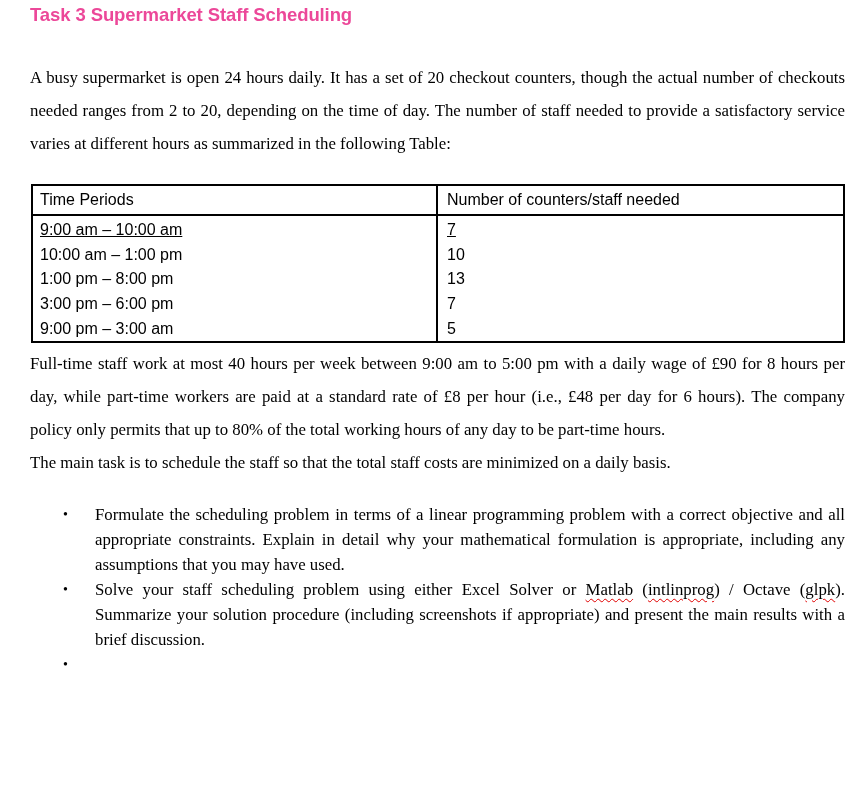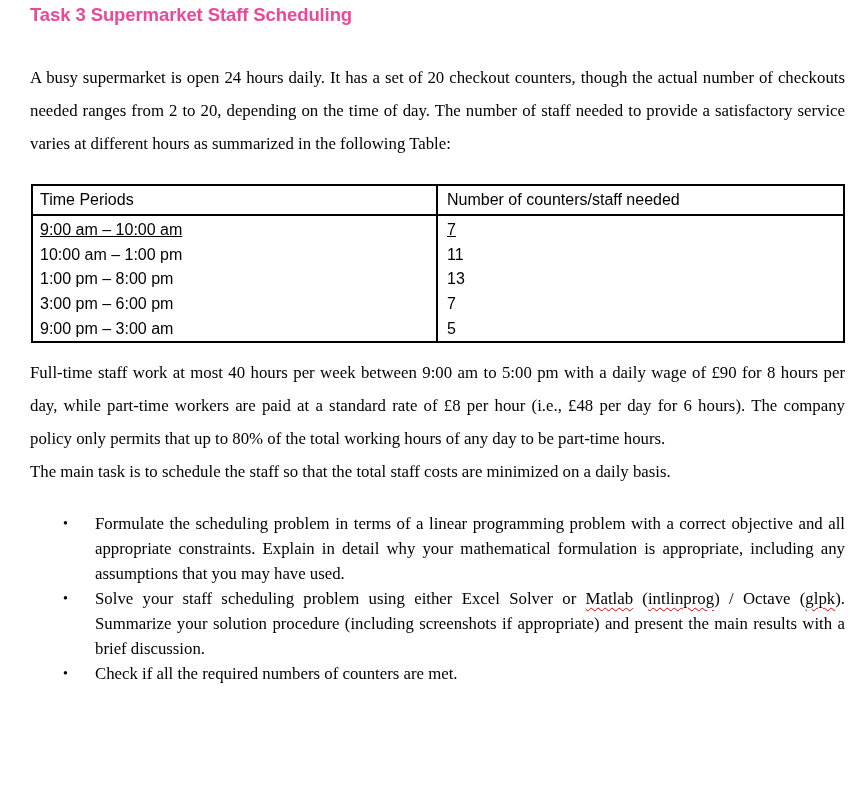--- a/index.html
+++ b/index.html
@@ -33,21 +33,21 @@
   }
   .para {
     margin: 0;
     font-size: 16.8px;
     line-height: 33px;
     text-align: justify;
     color: #000000;
   }
   #para-intro    { margin-top: 34px; }
   #para-staffing { margin-top: 37px; }
-  #para-wages    { margin-top: 13px; }
+  #para-wages    { margin-top: 4px; }
   #para-maintask { }
 
   table.staffing-table {
     border-collapse: collapse;
     table-layout: fixed;
     width: 812px;
     margin: 24px 0 0 1px;
     border: 2px solid #000000;
     font-family: "Liberation Sans", sans-serif;
     font-size: 16px;
@@ -125,21 +125,21 @@
         <th class="col2">Number of counters/staff needed</th>
       </tr>
     </thead>
     <tbody>
         <tr>
           <td>9:00 am – 10:00 am</td>
           <td class="col2">7</td>
         </tr>
         <tr>
           <td>10:00 am – 1:00 pm</td>
-          <td class="col2">11</td>
+          <td class="col2">10</td>
         </tr>
         <tr>
           <td>1:00 pm – 8:00 pm</td>
           <td class="col2">13</td>
         </tr>
         <tr>
           <td>3:00 pm – 6:00 pm</td>
           <td class="col2">7</td>
         </tr>
         <tr>
@@ -150,16 +150,16 @@
   </table>
 
 
   <p class="para" id="para-wages">Full-time staff work at most 40 hours per week between 9:00 am to 5:00 pm with a daily wage of £90 for 8 hours per day, while part-time workers are paid at a standard rate of £8 per hour (i.e., £48 per day for 6 hours). The company policy only permits that up to 80% of the total working hours of any day to be part-time hours.</p>
 
   <p class="para" id="para-maintask">The main task is to schedule the staff so that the total staff costs are minimized on a daily basis.</p>
 
   <ul class="task-list">
       <li><span class="bullet-marker">•</span><span>Formulate the scheduling problem in terms of a linear programming problem with a correct objective and all appropriate constraints. Explain in detail why your mathematical formulation is appropriate, including any assumptions that you may have used.</span></li>
       <li><span class="bullet-marker">•</span><span>Solve your staff scheduling problem using either Excel Solver or </span><span class="squiggle">Matlab</span><span> (</span><span class="squiggle">intlinprog</span><span>) / Octave (</span><span class="squiggle">glpk</span><span>). Summarize your solution procedure (including screenshots if appropriate) and present the main results with a brief discussion.</span></li>
-      <li><span class="bullet-marker">•</span><span>Check if all the required numbers of counters are met.</span></li>
+      <li><span class="bullet-marker">•</span></li>
     </ul>
 
 </div>
 
 </body></html>

